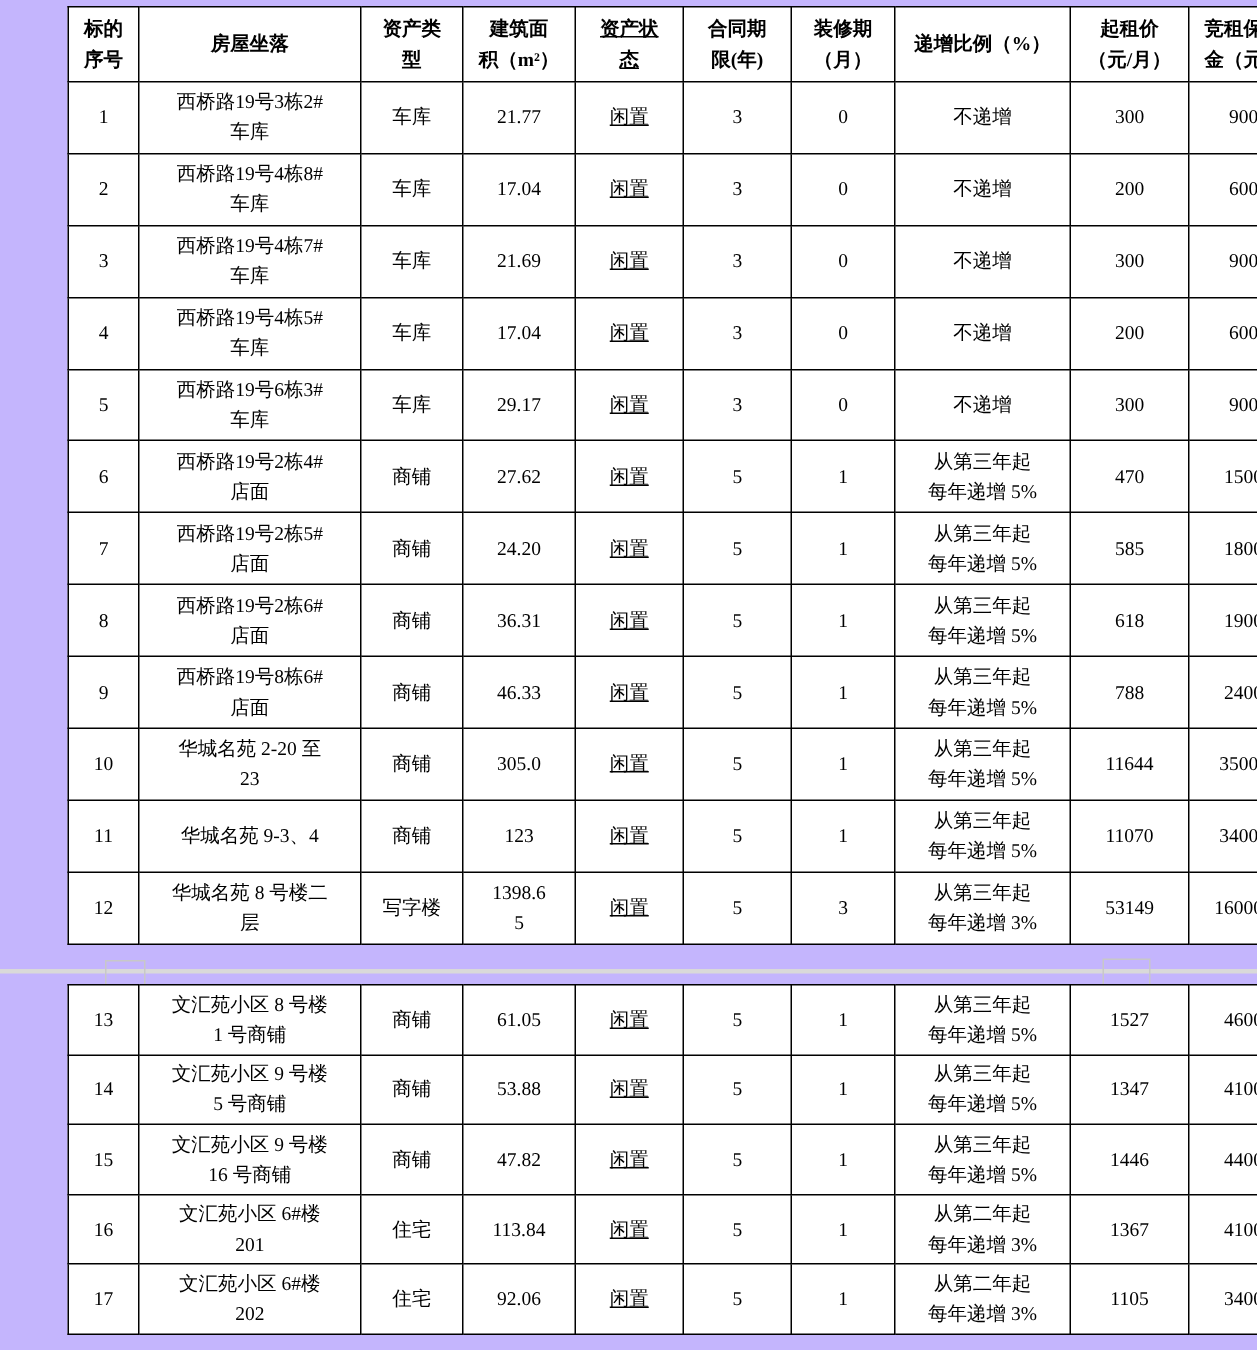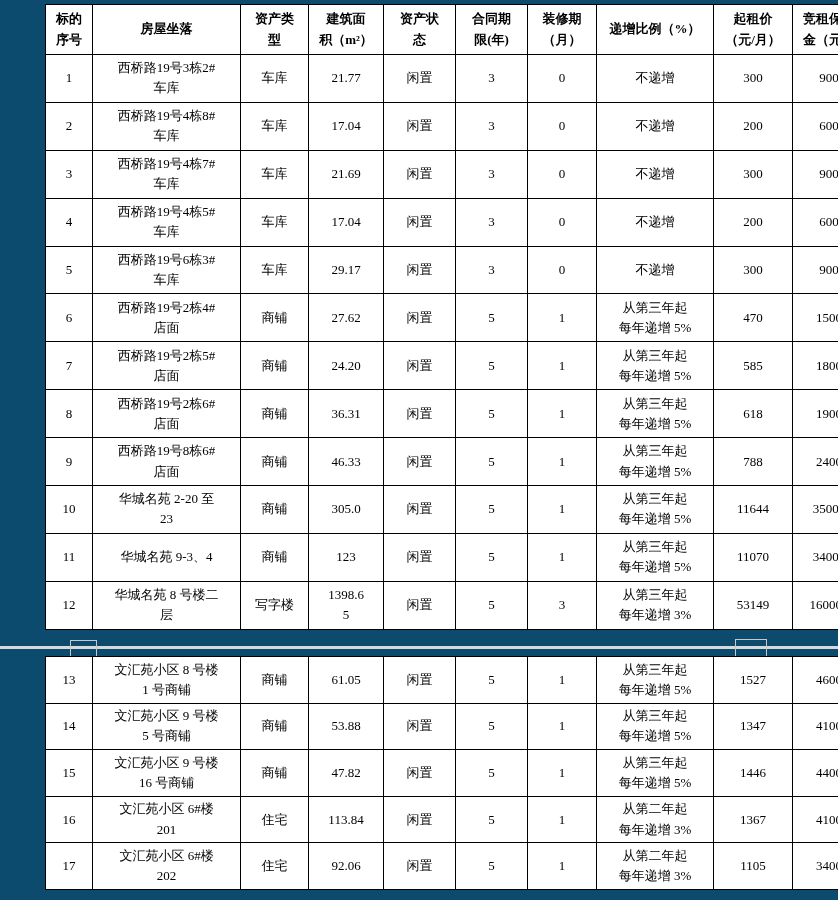--- a/index.html
+++ b/index.html
@@ -1,31 +1,31 @@
 <!DOCTYPE html>
 <html><head>
 <meta charset="utf-8">
 <style>
   html,body{margin:0;padding:0;}
   body{background:#ffffff;}
-  .page{position:relative;width:838px;height:900px;background:#0c4a6e;overflow:hidden;
+  .page{position:relative;width:838px;height:900px;background:#c4b5fd;overflow:hidden;
         font-family:"Liberation Serif","DejaVu Serif",serif;color:#000;}
   table{border-collapse:collapse;table-layout:fixed;width:772px;background:#fff;}
   .tbl{position:absolute;left:45px;}
   .tbl1{top:4px;}
   .tbl2{top:656px;}
   th,td{border:1px solid #000;text-align:center;vertical-align:middle;
         font-size:13px;line-height:1.55;padding:1px 2px;white-space:pre-line;
         overflow-wrap:break-word;}
   th{font-weight:bold;}
   .tbl1 thead tr{height:50px;}
   .tbl1 tbody tr{height:47.9px;}
   .tbl2 tbody tr{height:46.6px;}
   .c0{width:42px;}  .c1{width:143px;} .c2{width:63px;} .c3{width:70px;margin-left:19px;}
-  .c4{width:67px;}  .c5{width:67px;}  .c6{width:64px;} .c7{width:112px;}
+  .c4{width:67px;text-decoration:underline;}  .c5{width:67px;}  .c6{width:64px;} .c7{width:112px;}
   .c8{width:74px;}  .c9{width:68px;}
   .page-break-line{position:absolute;left:0;top:646px;width:838px;height:3px;background:#d9d9d9;}
   .break-handle{position:absolute;border:1px solid #c8c8c8;background:transparent;}
   .handle-left{left:70px;top:640px;width:25px;height:16px;}
   .handle-right{left:735px;top:639px;width:30px;height:16px;}
 </style>
 </head>
 <body>
 
 <div class="page">

